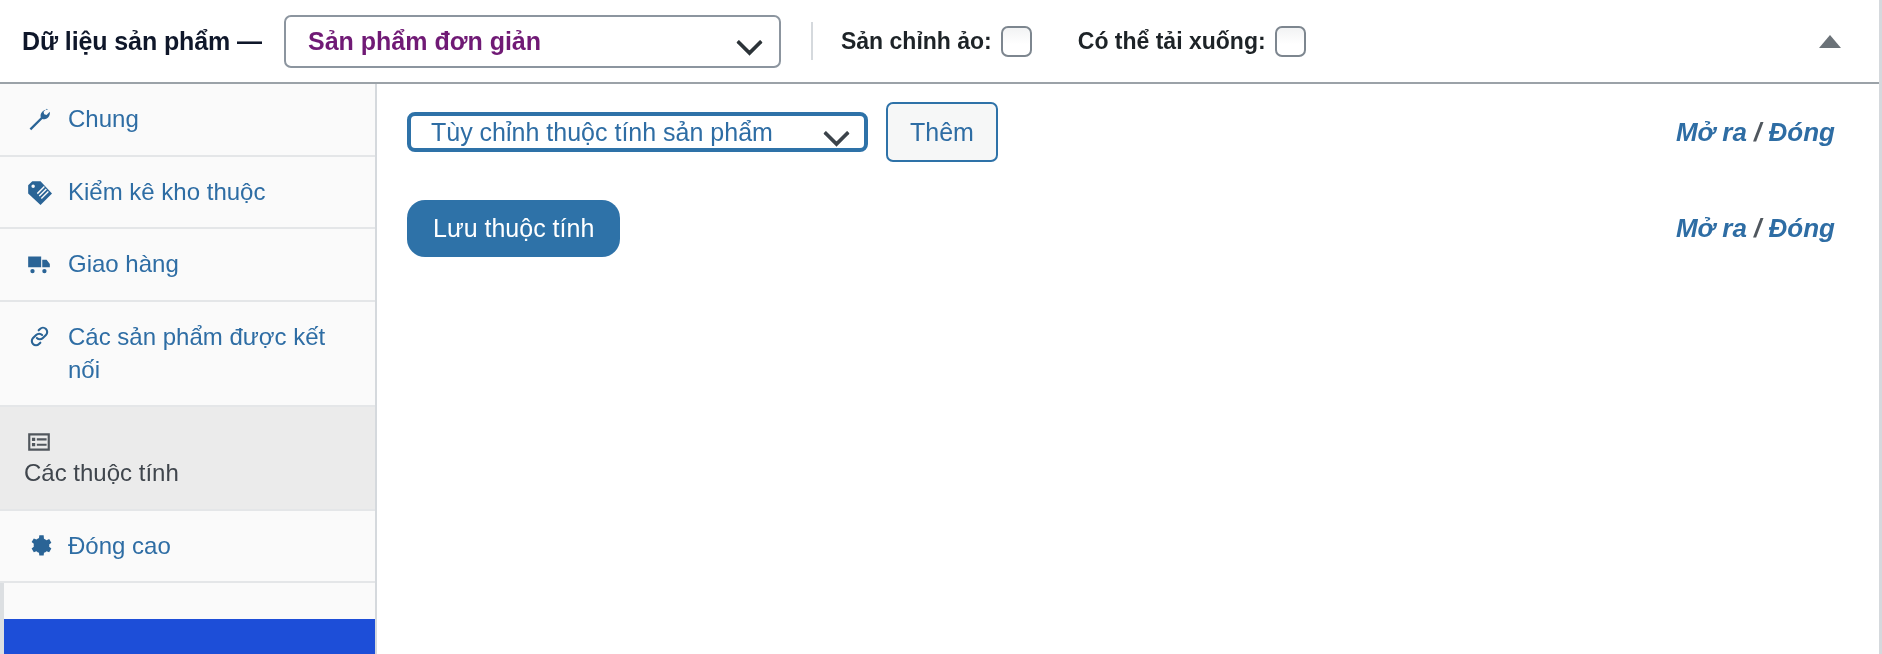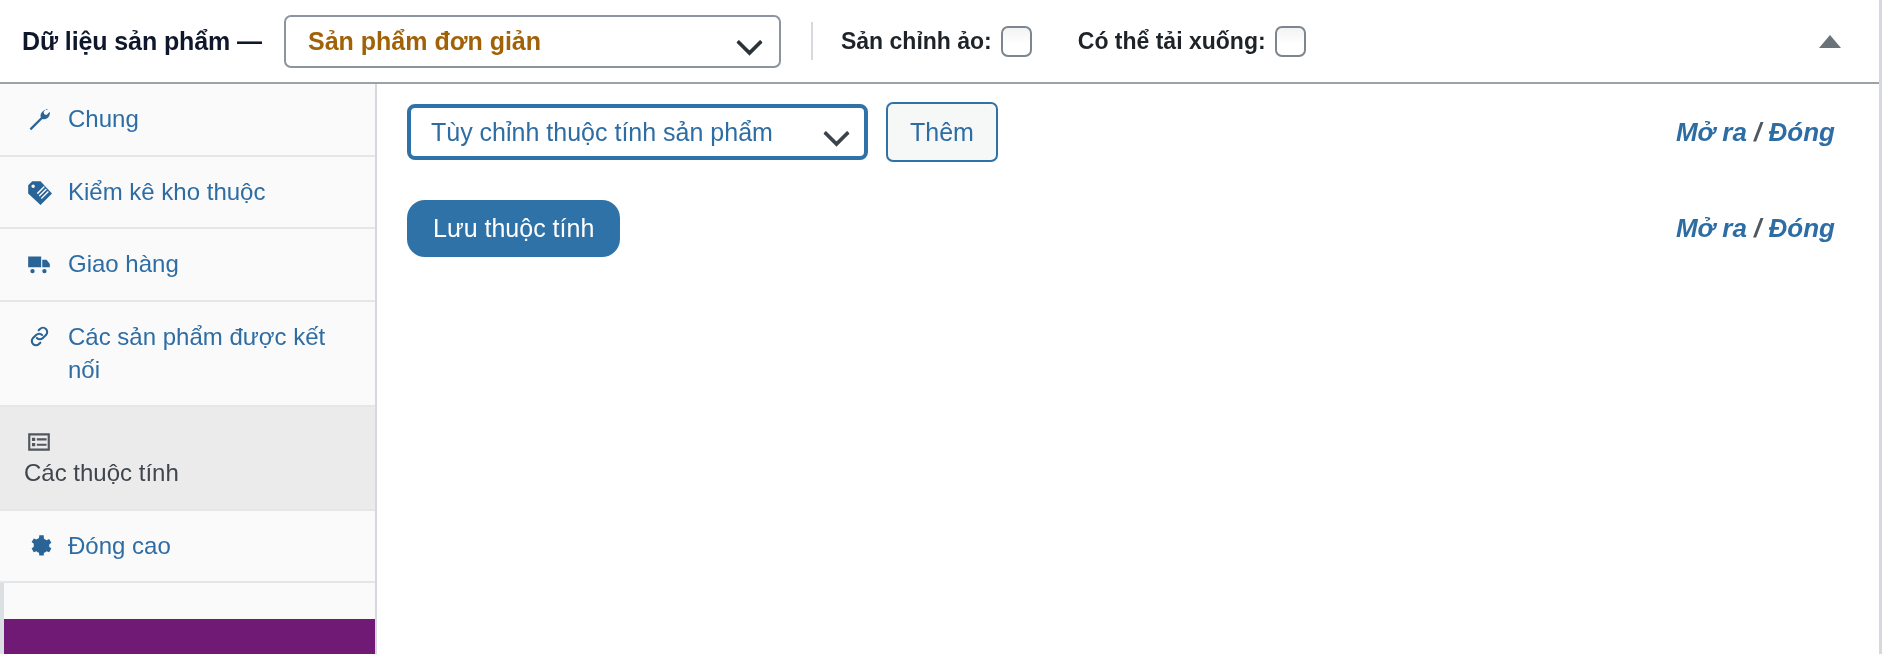--- a/index.html
+++ b/index.html
@@ -44,21 +44,21 @@
     width: 497px;
     height: 53px;
     border: 2px solid #8c959f;
     border-radius: 7px;
     background: #fff;
     display: flex;
     align-items: center;
     padding: 0 16px 0 22px;
     font-size: 25px;
     font-weight: bold;
-    color: #a16207;
+    color: #701a75;
     justify-content: space-between;
   }
   .chev {
     width: 26px; height: 26px;
     flex: 0 0 26px;
     position: relative;
   }
   .chev::before {
     content: "";
     position: absolute;
@@ -117,21 +117,21 @@
     flex: 1 1 auto;
     display: flex;
     min-height: 0;
     position: relative;
   }
 
   
   .tabs {
     width: 377px;
     flex: 0 0 377px;
-    background: #701a75;
+    background: #1d4ed8;
     border-right: 2px solid #d5d9dd;
     position: relative;
   }
   .tabs::before {
     content: "";
     position: absolute;
     left: 0; top: 0; bottom: 0;
     width: 4px;
     background: #dcdfe2;
   }
@@ -184,21 +184,21 @@
     display: flex;
     align-items: center;
     padding: 0 38px 0 30px;
     position: relative;
   }
   .row-1 { height: 96px; }
   .row-2 { height: 104px; align-items: flex-start; padding-top: 20px; }
 
   .attr-select {
     width: 461px;
-    height: 56px;
+    height: 40px;
     border: 4px solid #2e72a8;
     border-radius: 8px;
     background: #fff;
     display: flex;
     align-items: center;
     justify-content: space-between;
     padding: 0 14px 0 20px;
     font-size: 25px;
     color: #2e6da4;
     white-space: nowrap;

